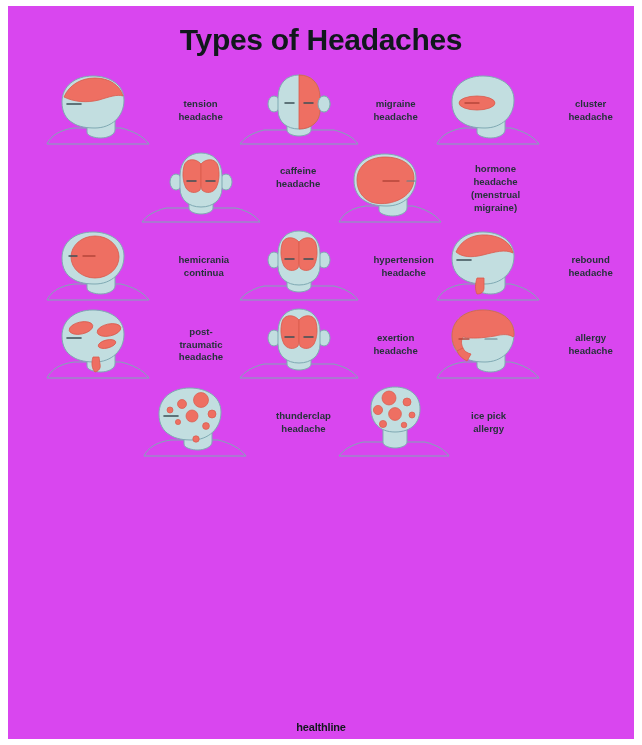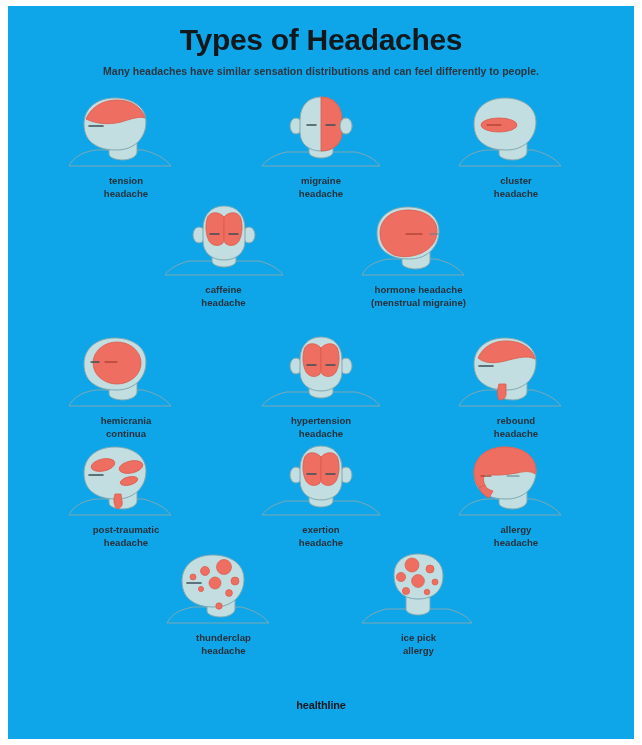--- a/index.html
+++ b/index.html
@@ -6,21 +6,21 @@
   body{
     width:642px;height:745px;
     background:#ffffff;
     font-family:"Liberation Sans", sans-serif;
     overflow:hidden;
   }
   .poster{
     position:absolute;
     left:8px;top:6px;
     width:626px;height:733px;
-    background:#0ea5e9;
+    background:#d946ef;
     box-sizing:border-box;
   }
   .title{
     text-align:center;
     font-size:30px;
     font-weight:bold;
     color:#11181c;
     letter-spacing:-0.3px;
     margin:18px 0 0 0;
     line-height:1.05;
@@ -39,21 +39,21 @@
     padding:0 14px;
   }
   .row{
     display:flex;
     justify-content:center;
     align-items:flex-start;
   }
   .cell{
     width:195px;
     display:flex;
-    flex-direction:column;
+    flex-direction:row;
     align-items:center;
   }
   .art{
     width:150px;
     height:78px;
     display:block;
   }
   .caption{
     margin-top:5px;
     text-align:center;
@@ -61,38 +61,36 @@
     font-weight:bold;
     color:#26323a;
     line-height:1.34;
     white-space:pre-line;
     min-height:24px;
   }
   .row-tall .caption{min-height:48px;}
   .footer{
     position:absolute;
     left:0;right:0;
-    bottom:26px;
+    bottom:4px;
     text-align:center;
   }
   .logo{
     font-size:11px;
     font-weight:bold;
     color:#12181d;
     letter-spacing:-0.2px;
   }
 </style>
 </head>
 <body>
 
 <div class="poster">
 
   <div class="title">Types of Headaches</div>
-  <div class="subtitle">Many headaches have similar sensation distributions
-and can feel differently to people.</div>
 
   <div class="grid">
       <div class="row">
         <div class="cell">
           <div>
             <svg class="art" viewBox="0 0 150 78" xmlns="http://www.w3.org/2000/svg">
               <path d="M45 58 C30 60 22 66 18 74 L120 74 C114 66 104 61 92 58 Z" fill="none" stroke="#7fa9b3" stroke-width="1"></path>
               <path d="M58 52 L58 62 C58 66 66 68 72 68 C78 68 86 65 86 60 L86 50 Z" fill="#c2dee0" stroke="#7fa9b3" stroke-width="1"></path>
               <path d="M95 30 C95 14 80 6 64 6 C46 6 33 16 33 32 C33 42 37 49 44 53 C50 57 58 58 66 58 C82 58 95 47 95 30 Z" fill="#c2dee0" stroke="#7fa9b3" stroke-width="1"></path>
               <path d="M35 27 C40 15 52 8 66 8 C80 8 91 15 94 26 C88 24 80 27 70 30 C58 33 45 32 35 27 Z" fill="#ee6f62" stroke="#d95a4d" stroke-width="0.8"></path>

